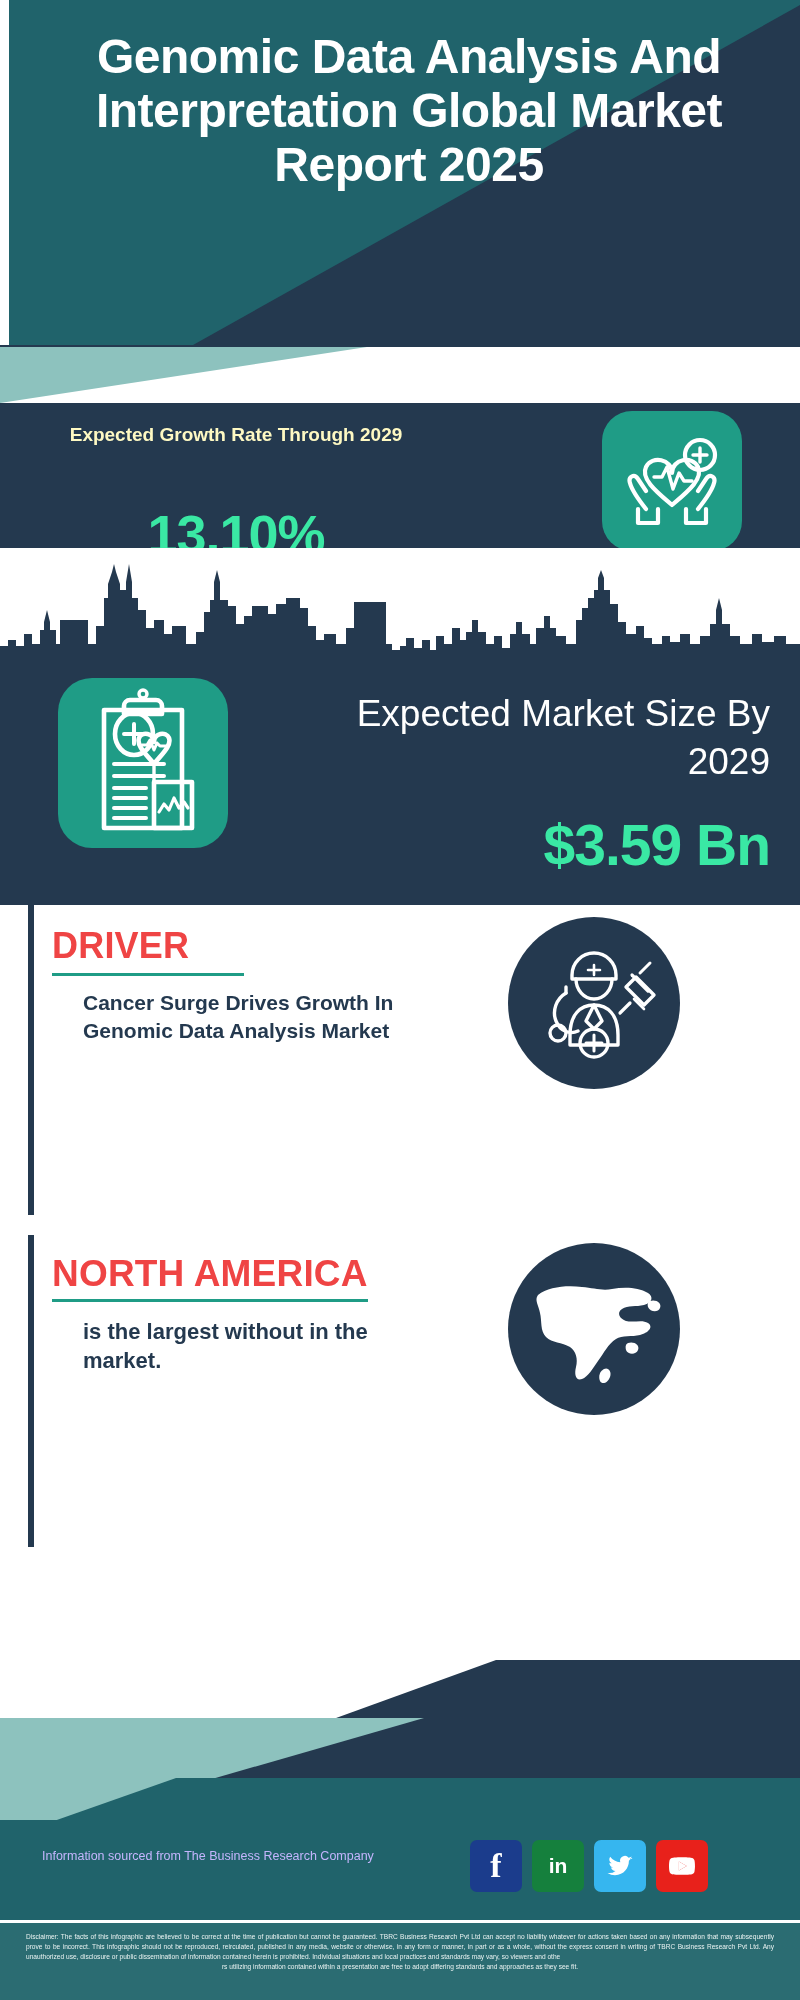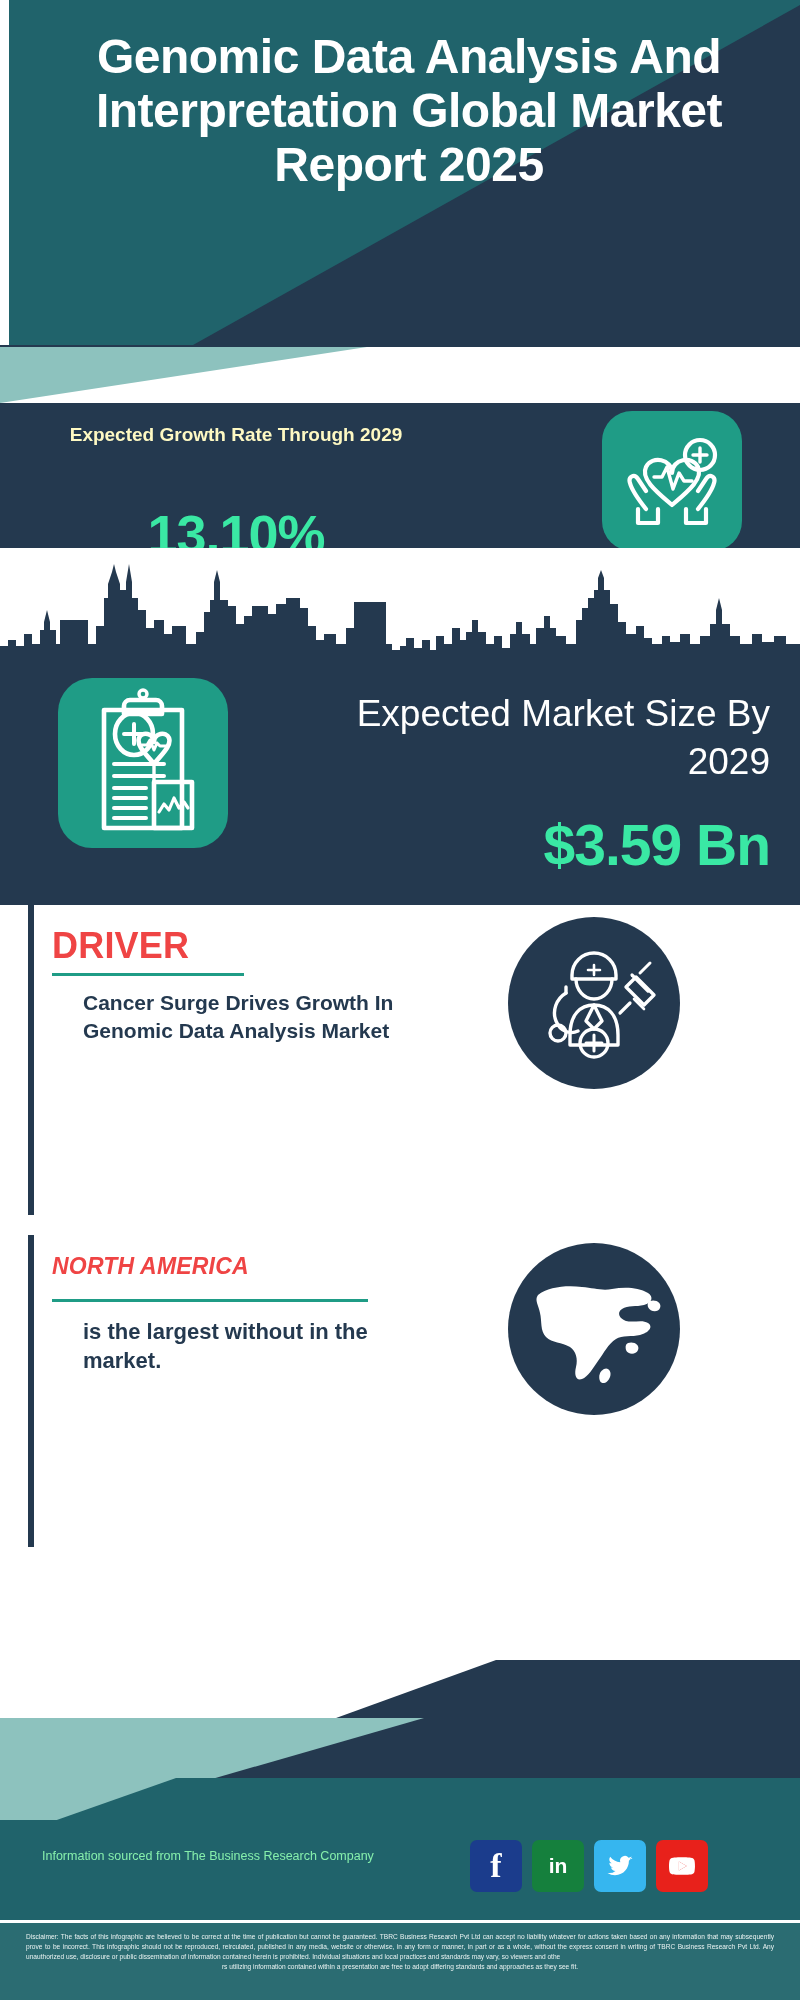--- a/index.html
+++ b/index.html
@@ -153,21 +153,21 @@
   #card-driver { top:0; height:355px; }
   #card-driver .card-bar { height:310px; }
   #card-driver .card-head { top:20px; font-size:36px; }
   #card-driver .card-rule { top:68px; width:192px; }
   #card-driver .card-body { top:84px; width:360px; font-size:21px; font-weight:bold; }
   #card-driver .card-circle { left:508px; top:12px; width:172px; height:172px; }
 
   
   #card-region { top:330px; height:360px; }
   #card-region .card-bar { height:312px; }
-  #card-region .card-head { top:18px; font-size:23px;font-style:italic; }
+  #card-region .card-head { top:18px; font-size:37px; }
   #card-region .card-rule { top:64px; width:316px; }
   #card-region .card-body { top:82px; width:340px; font-size:22px; font-weight:bold; }
   #card-region .card-circle { left:508px; top:8px; width:172px; height:172px; }
 
   
   .wedges {
     position:absolute; left:0; top:1660px; width:800px; height:180px;
     background:#ffffff; overflow:hidden;
   }
   .wedge-navy {
@@ -186,21 +186,21 @@
     clip-path:polygon(0 62px, 22% 0, 100% 0, 100% 100%, 0 100%);
   }
 
   
   .footer {
     position:absolute; left:0; top:1820px; width:800px; height:100px;
     background:#20636b;
   }
   .footer-src {
     position:absolute; left:42px; top:26px;
-    color:#86efac; font-size:12.5px; line-height:1.75;
+    color:#c4b5fd; font-size:12.5px; line-height:1.75;
   }
   .footer-site { display:block; }
   .socials { position:absolute; left:470px; top:20px; display:flex; gap:10px; }
   .s-icon {
     width:52px; height:52px; border-radius:7px;
     display:flex; align-items:center; justify-content:center;
     color:#ffffff;
   }
   .s-fb { background:#1b3c8c; font-size:34px; font-weight:bold;
           font-family:"Liberation Serif", serif; }

